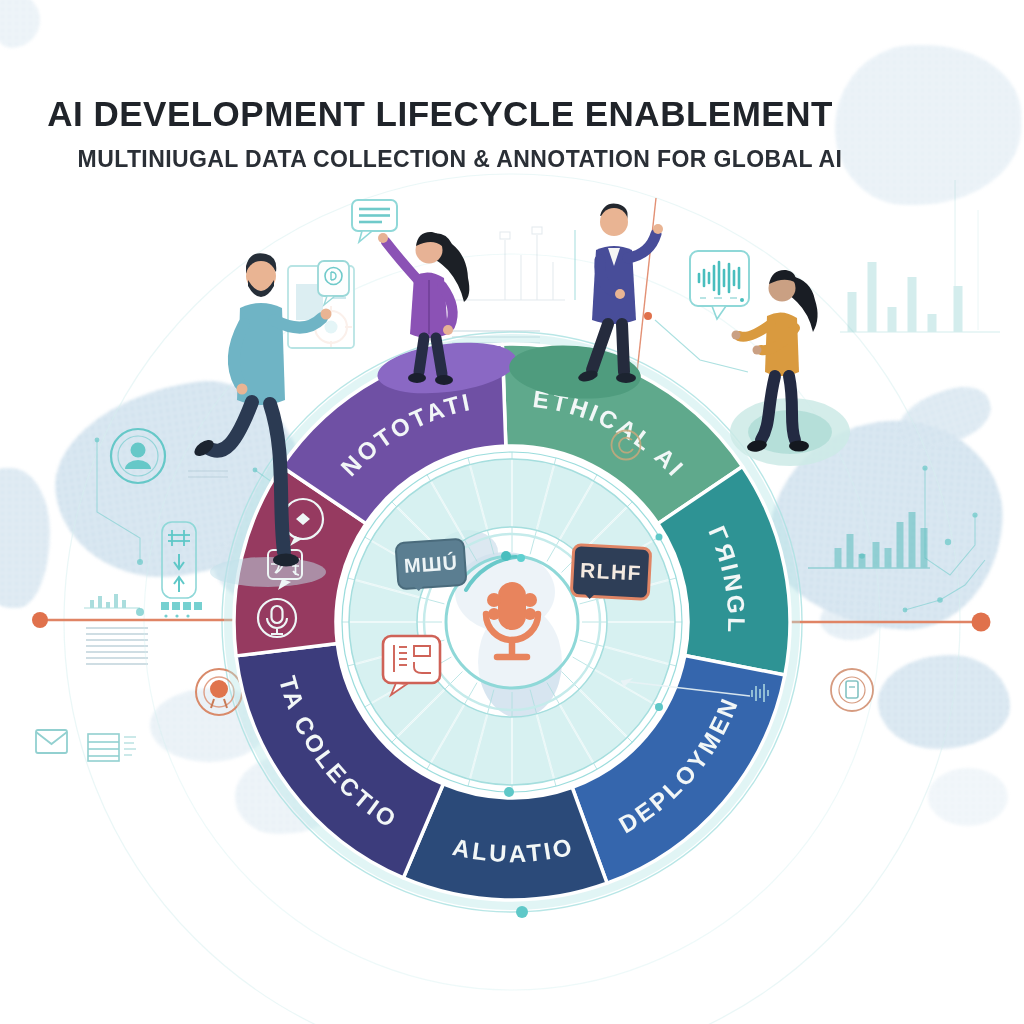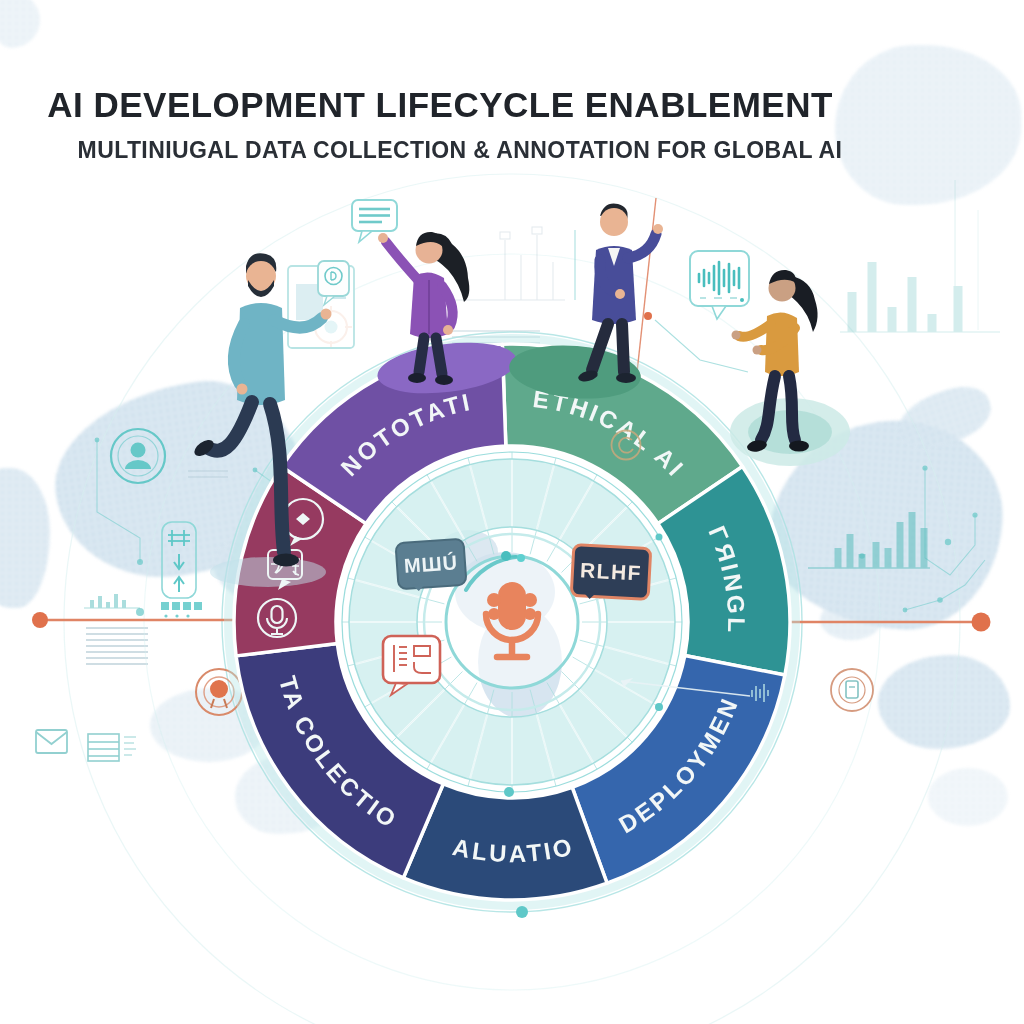--- a/index.html
+++ b/index.html
@@ -3,21 +3,21 @@
 <meta charset="utf-8">
 <style>
   html,body{margin:0;padding:0;background:#fff;}
   .canvas{position:relative;width:1024px;height:1024px;background:#ffffff;overflow:hidden;
           font-family:"Liberation Sans","DejaVu Sans",sans-serif;}
   
   .map-blob{position:absolute;background-color:#d9e7f1;
     background-image:radial-gradient(circle,#c6dbe9 1px,rgba(0,0,0,0) 1.4px);
     background-size:7px 7px;filter:blur(1.6px);}
   
-  .header{position:absolute;left:0;top:86px;width:880px;text-align:center;color:#20242a;}
+  .header{position:absolute;left:0;top:95px;width:880px;text-align:center;color:#20242a;}
   .title{font-size:35px;font-weight:bold;letter-spacing:.5px;line-height:1.1;}
   .subtitle{margin-top:12px;font-size:23px;font-weight:bold;color:#2a2f36;letter-spacing:.4px;padding-left:40px;}
   
   svg.art{position:absolute;left:0;top:0;}
   
   .bubble{position:absolute;display:flex;align-items:center;justify-content:center;
           border-radius:9px;font-weight:bold;}
   .bubble:after{content:"";position:absolute;bottom:-11px;left:12px;border:7px solid transparent;}
   .bubble-mwu{left:396px;top:540px;width:66px;height:44px;background:#5b7e91;border:2px solid #49payload;}
   .bubble-mwu{border:2px solid #4a6b7c;color:#edf4f6;font-size:20px;letter-spacing:1px;transform:rotate(-4deg);}

